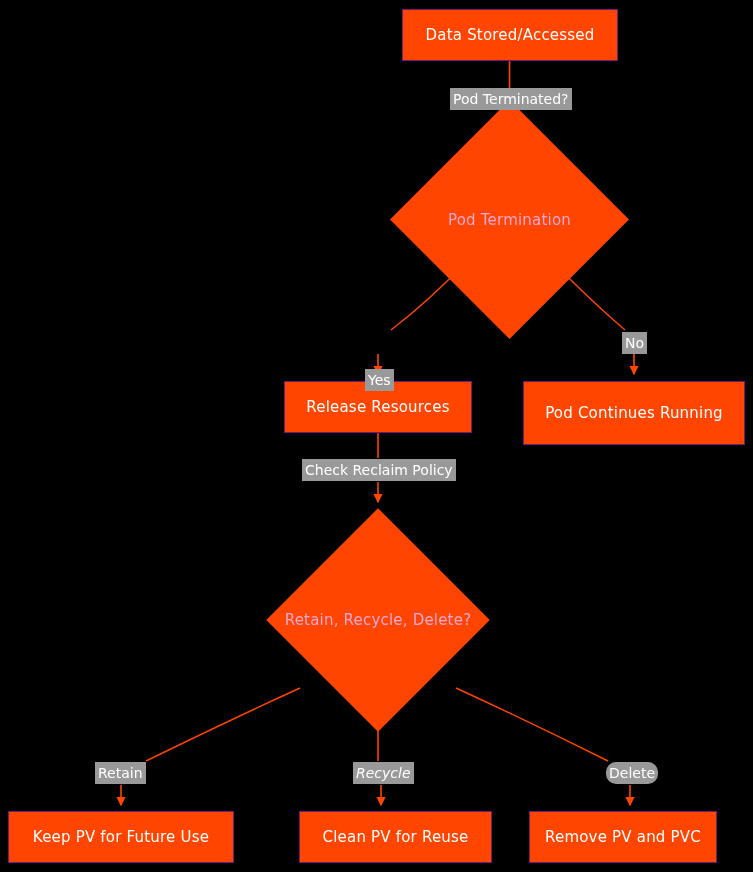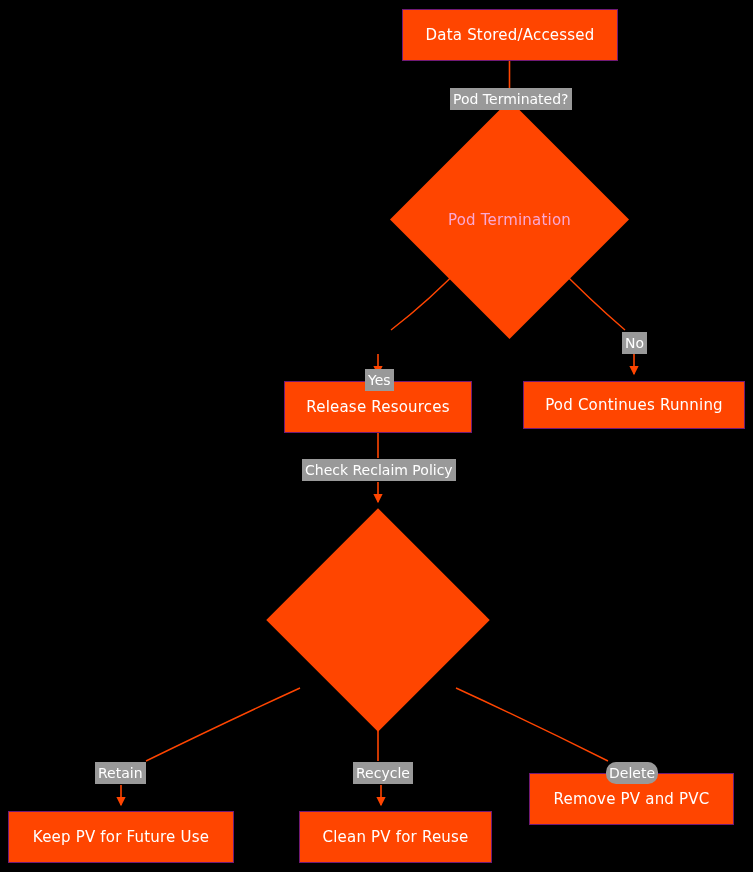--- a/index.html
+++ b/index.html
@@ -127,37 +127,38 @@
 
   <div class="node decision" style="left:425px; top:135px; width:169px; height:169px;">
     <div class="diamond-shape"></div>
     <span class="diamond-label">Pod Termination</span>
   </div>
 
   <div class="node process" style="left:284px; top:381px; width:188px; height:52px;">
     <span>Release Resources</span>
   </div>
 
-  <div class="node process" style="left:523px; top:381px; width:222px; height:48px;">
+  <div class="node process" style="left:523px; top:381px; width:222px; height:64px;">
     <span>Pod Continues Running</span>
   </div>
 
   <div class="node decision" style="left:299px; top:541px; width:158px; height:158px;">
     <div class="diamond-shape"></div>
+    <span class="diamond-label">Retain, Recycle, Delete?</span>
   </div>
 
   <div class="node process" style="left:8px; top:811px; width:226px; height:52px;">
     <span>Keep PV for Future Use</span>
   </div>
 
   <div class="node process" style="left:299px; top:811px; width:193px; height:52px;">
     <span>Clean PV for Reuse</span>
   </div>
 
-  <div class="node process" style="left:529px; top:773px; width:205px; height:52px;">
+  <div class="node process" style="left:529px; top:811px; width:188px; height:52px;">
     <span>Remove PV and PVC</span>
   </div>
 
   <div class="edge-label" style="left:450px; top:88px;">
     <span>Pod Terminated?</span>
   </div>
 
   <div class="edge-label" style="left:365px; top:348px;margin-top:21px;">
     <span>Yes</span>
   </div>
@@ -167,21 +168,21 @@
   </div>
 
   <div class="edge-label" style="left:302px; top:459px;">
     <span>Check Reclaim Policy</span>
   </div>
 
   <div class="edge-label" style="left:95px; top:762px;">
     <span>Retain</span>
   </div>
 
-  <div class="edge-label" style="left:353px; top:762px;">
+  <div class="edge-label" style="left:353px; top:762px;font-style:italic;">
     <span>Recycle</span>
   </div>
 
   <div class="edge-label" style="left:606px; top:762px;border-radius:10px;">
     <span>Delete</span>
   </div>
 
 </div>
 
 </body></html>

